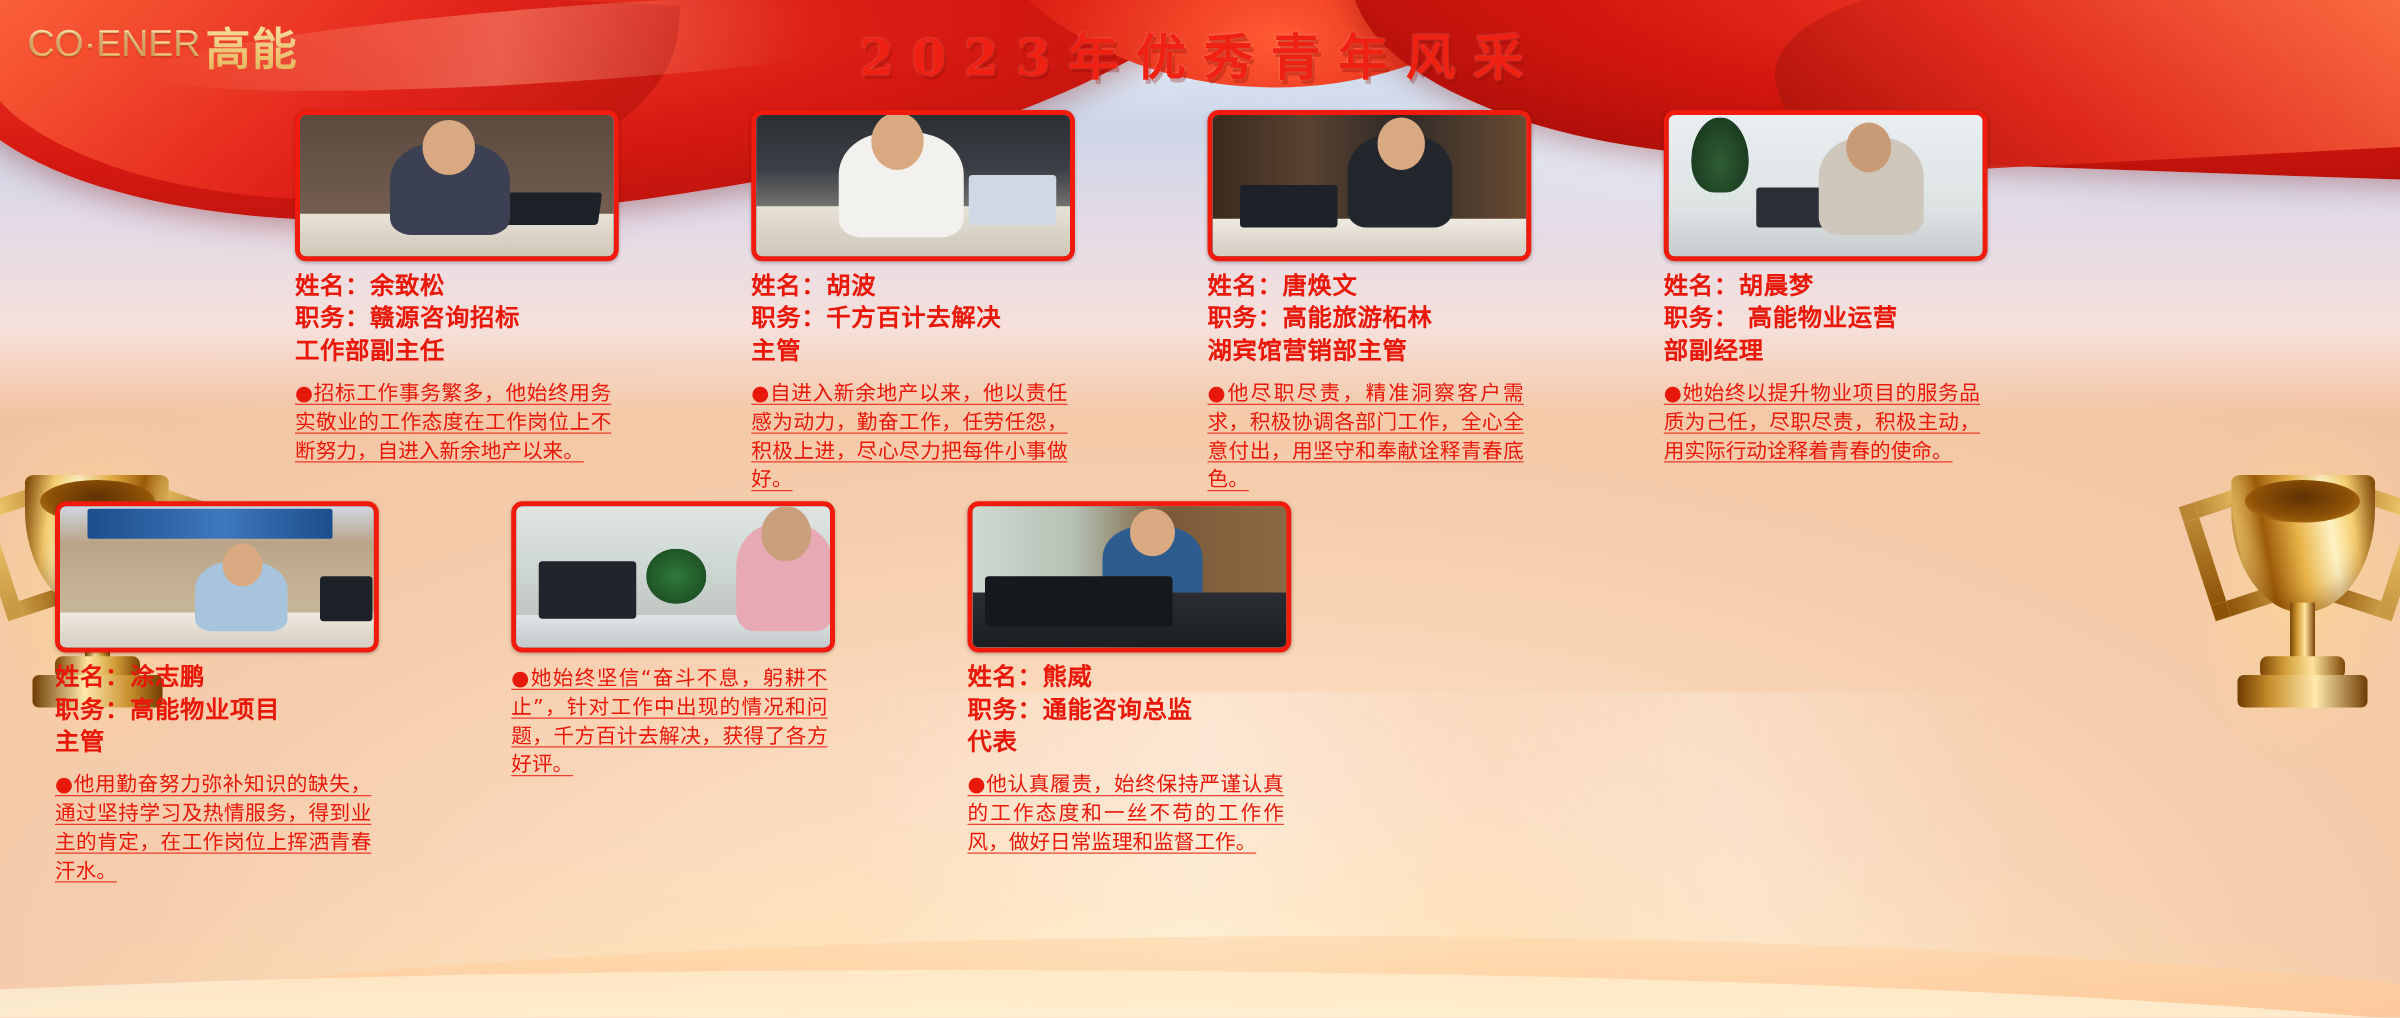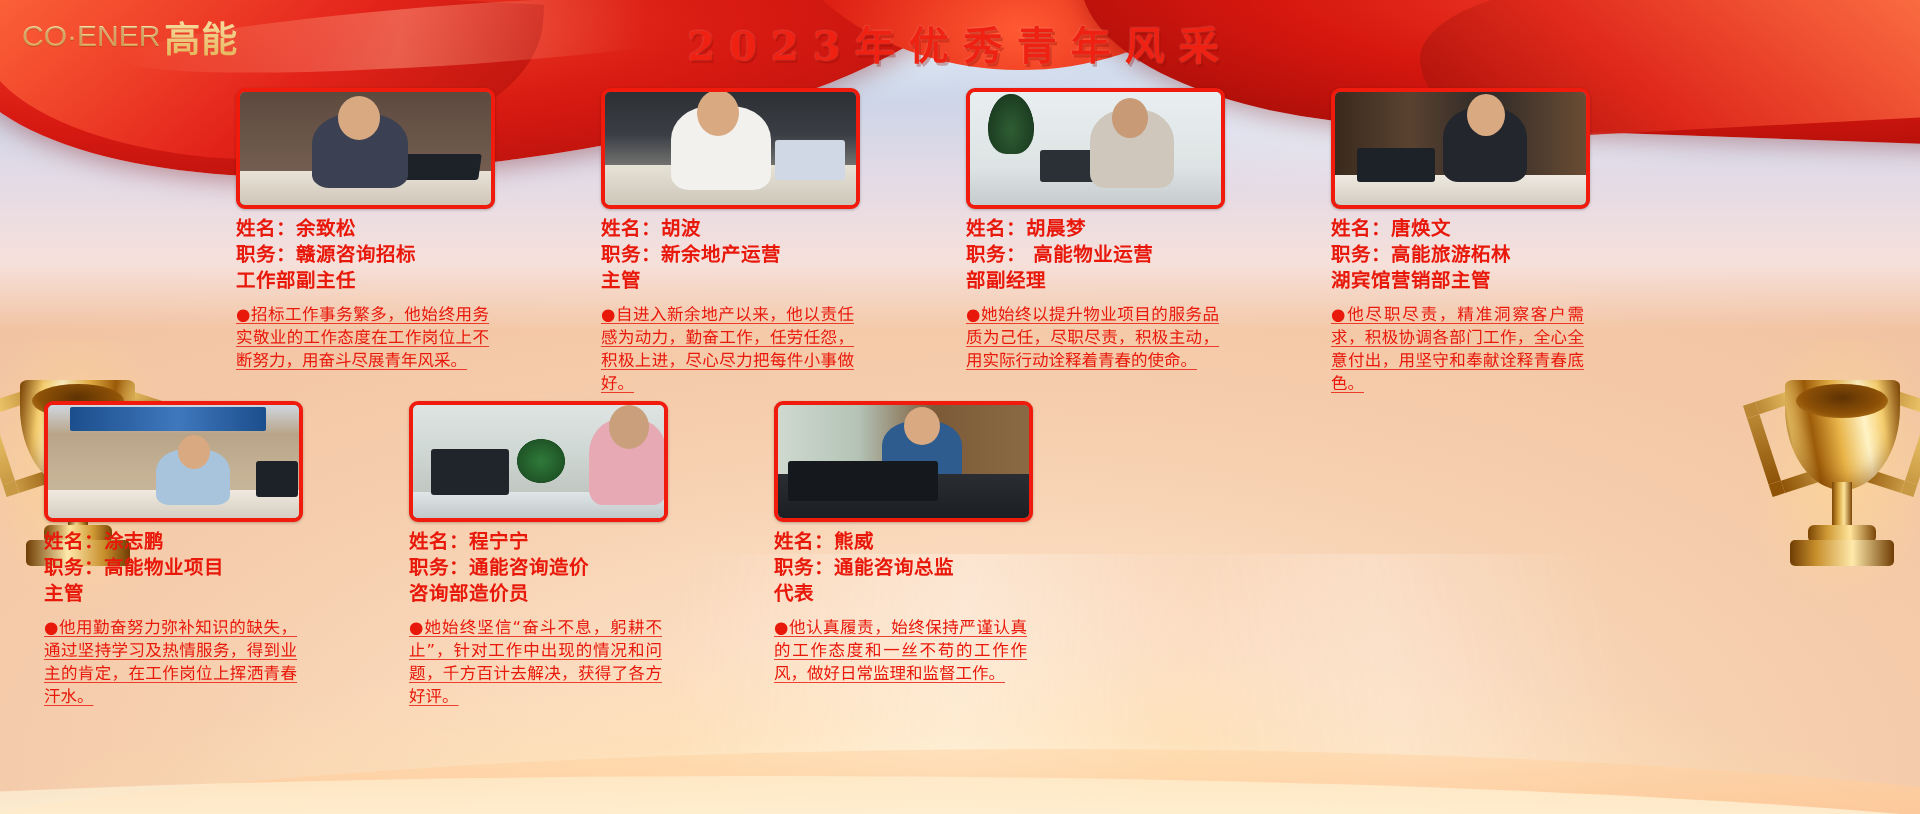--- a/index.html
+++ b/index.html
@@ -295,72 +295,72 @@
             <div class="p-wall"></div>
               <div class="p-desk"></div>
             <div class="p-mon"></div>
               <div class="p-person"></div>
               <div class="p-head"></div>
           </div>
         </div>
         <div class="pname"><span>姓名：余致松</span>
 <span>职务：赣源咨询招标
 工作部副主任</span></div>
-        <div class="pdesc">●招标工作事务繁多，他始终用务实敬业的工作态度在工作岗位上不断努力，用奋斗尽展青年风采。</div>
+        <div class="pdesc">●招标工作事务繁多，他始终用务实敬业的工作态度在工作岗位上不断努力，自进入新余地产以来。</div>
       </div>
 
       <div class="card">
         <div class="photo">
           <div class="ph scene2">
             <div class="p-wall"></div>
               <div class="p-desk"></div>
             <div class="p-mon"></div>
               <div class="p-person"></div>
               <div class="p-head"></div>
           </div>
         </div>
         <div class="pname"><span>姓名：胡波</span>
-<span>职务：新余地产运营
+<span>职务：千方百计去解决
 主管</span></div>
         <div class="pdesc">●自进入新余地产以来，他以责任感为动力，勤奋工作，任劳任怨，积极上进，尽心尽力把每件小事做好。</div>
+      </div>
+
+      <div class="card">
+        <div class="photo">
+          <div class="ph scene4">
+            <div class="p-wall"></div>
+              <div class="p-desk"></div>
+            <div class="p-mon"></div>
+              <div class="p-person"></div>
+              <div class="p-head"></div>
+          </div>
+        </div>
+        <div class="pname"><span>姓名：唐焕文</span>
+<span>职务：高能旅游柘林
+湖宾馆营销部主管</span></div>
+        <div class="pdesc">●他尽职尽责，精准洞察客户需求，积极协调各部门工作，全心全意付出，用坚守和奉献诠释青春底色。</div>
       </div>
 
       <div class="card">
         <div class="photo">
           <div class="ph scene3">
             <div class="p-wall"></div>
               <div class="plant"></div>
               <div class="p-desk"></div>
             <div class="p-mon"></div>
               <div class="p-person"></div>
               <div class="p-head"></div>
           </div>
         </div>
         <div class="pname"><span>姓名：胡晨梦</span>
 <span>职务： 高能物业运营
 部副经理</span></div>
         <div class="pdesc">●她始终以提升物业项目的服务品质为己任，尽职尽责，积极主动，用实际行动诠释着青春的使命。</div>
       </div>
 
-      <div class="card">
-        <div class="photo">
-          <div class="ph scene4">
-            <div class="p-wall"></div>
-              <div class="p-desk"></div>
-            <div class="p-mon"></div>
-              <div class="p-person"></div>
-              <div class="p-head"></div>
-          </div>
-        </div>
-        <div class="pname"><span>姓名：唐焕文</span>
-<span>职务：高能旅游柘林
-湖宾馆营销部主管</span></div>
-        <div class="pdesc">●他尽职尽责，精准洞察客户需求，积极协调各部门工作，全心全意付出，用坚守和奉献诠释青春底色。</div>
-      </div>
-
     </div>
 
     <div class="row r2">
 
       <div class="card">
         <div class="photo">
           <div class="ph scene5">
             <div class="p-wall"></div>
               <div class="banner"></div>
               <div class="p-desk"></div>
@@ -379,23 +379,20 @@
         <div class="photo">
           <div class="ph scene6">
             <div class="p-wall"></div>
               <div class="p-desk"></div>
             <div class="p-mon"></div>
               <div class="plant"></div>
               <div class="p-person"></div>
               <div class="p-head"></div>
           </div>
         </div>
-        <div class="pname"><span>姓名：程宁宁</span>
-<span>职务：通能咨询造价
-咨询部造价员</span></div>
         <div class="pdesc">●她始终坚信“奋斗不息，躬耕不止”，针对工作中出现的情况和问题，千方百计去解决，获得了各方好评。</div>
       </div>
 
       <div class="card">
         <div class="photo">
           <div class="ph scene7">
             <div class="p-wall"></div>
               <div class="p-person"></div>
               <div class="p-head"></div>
             <div class="p-desk"></div>

